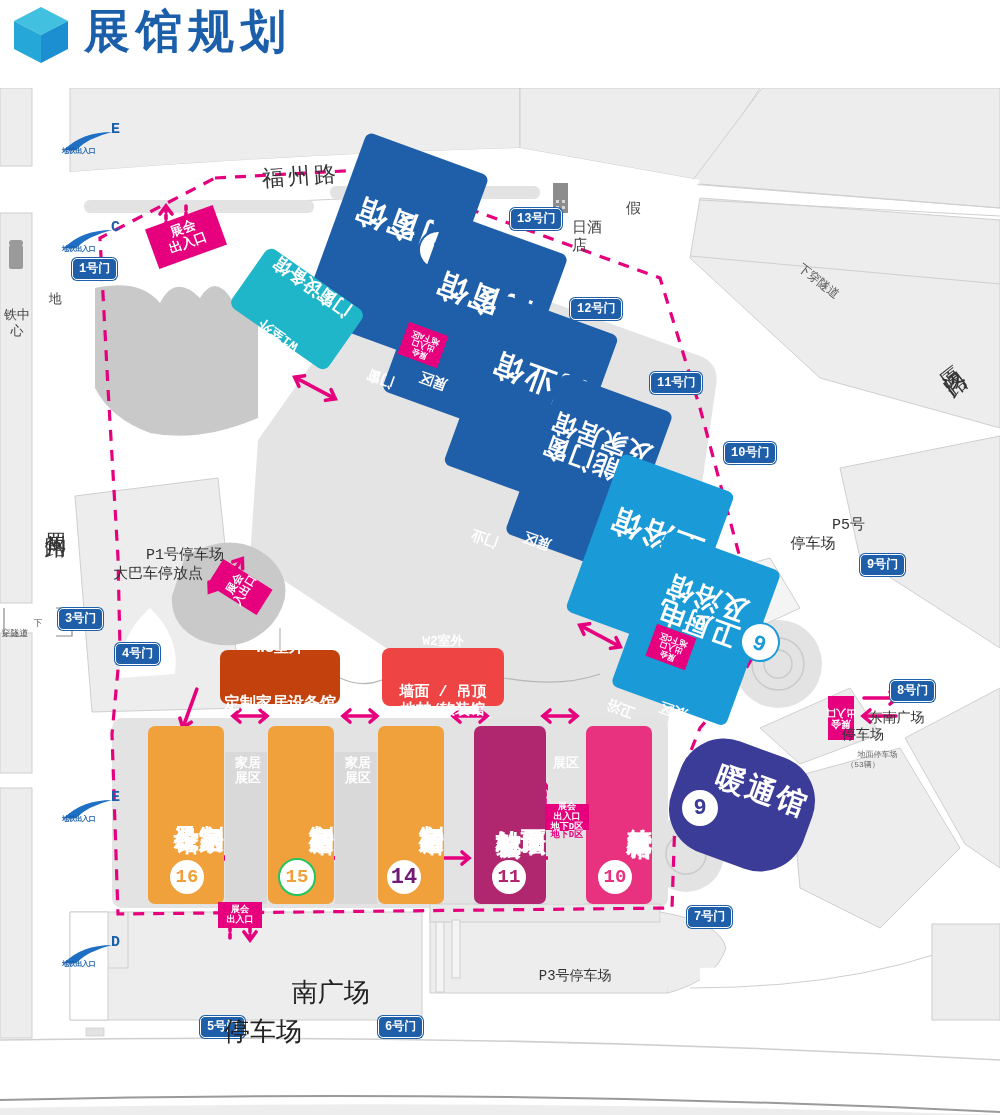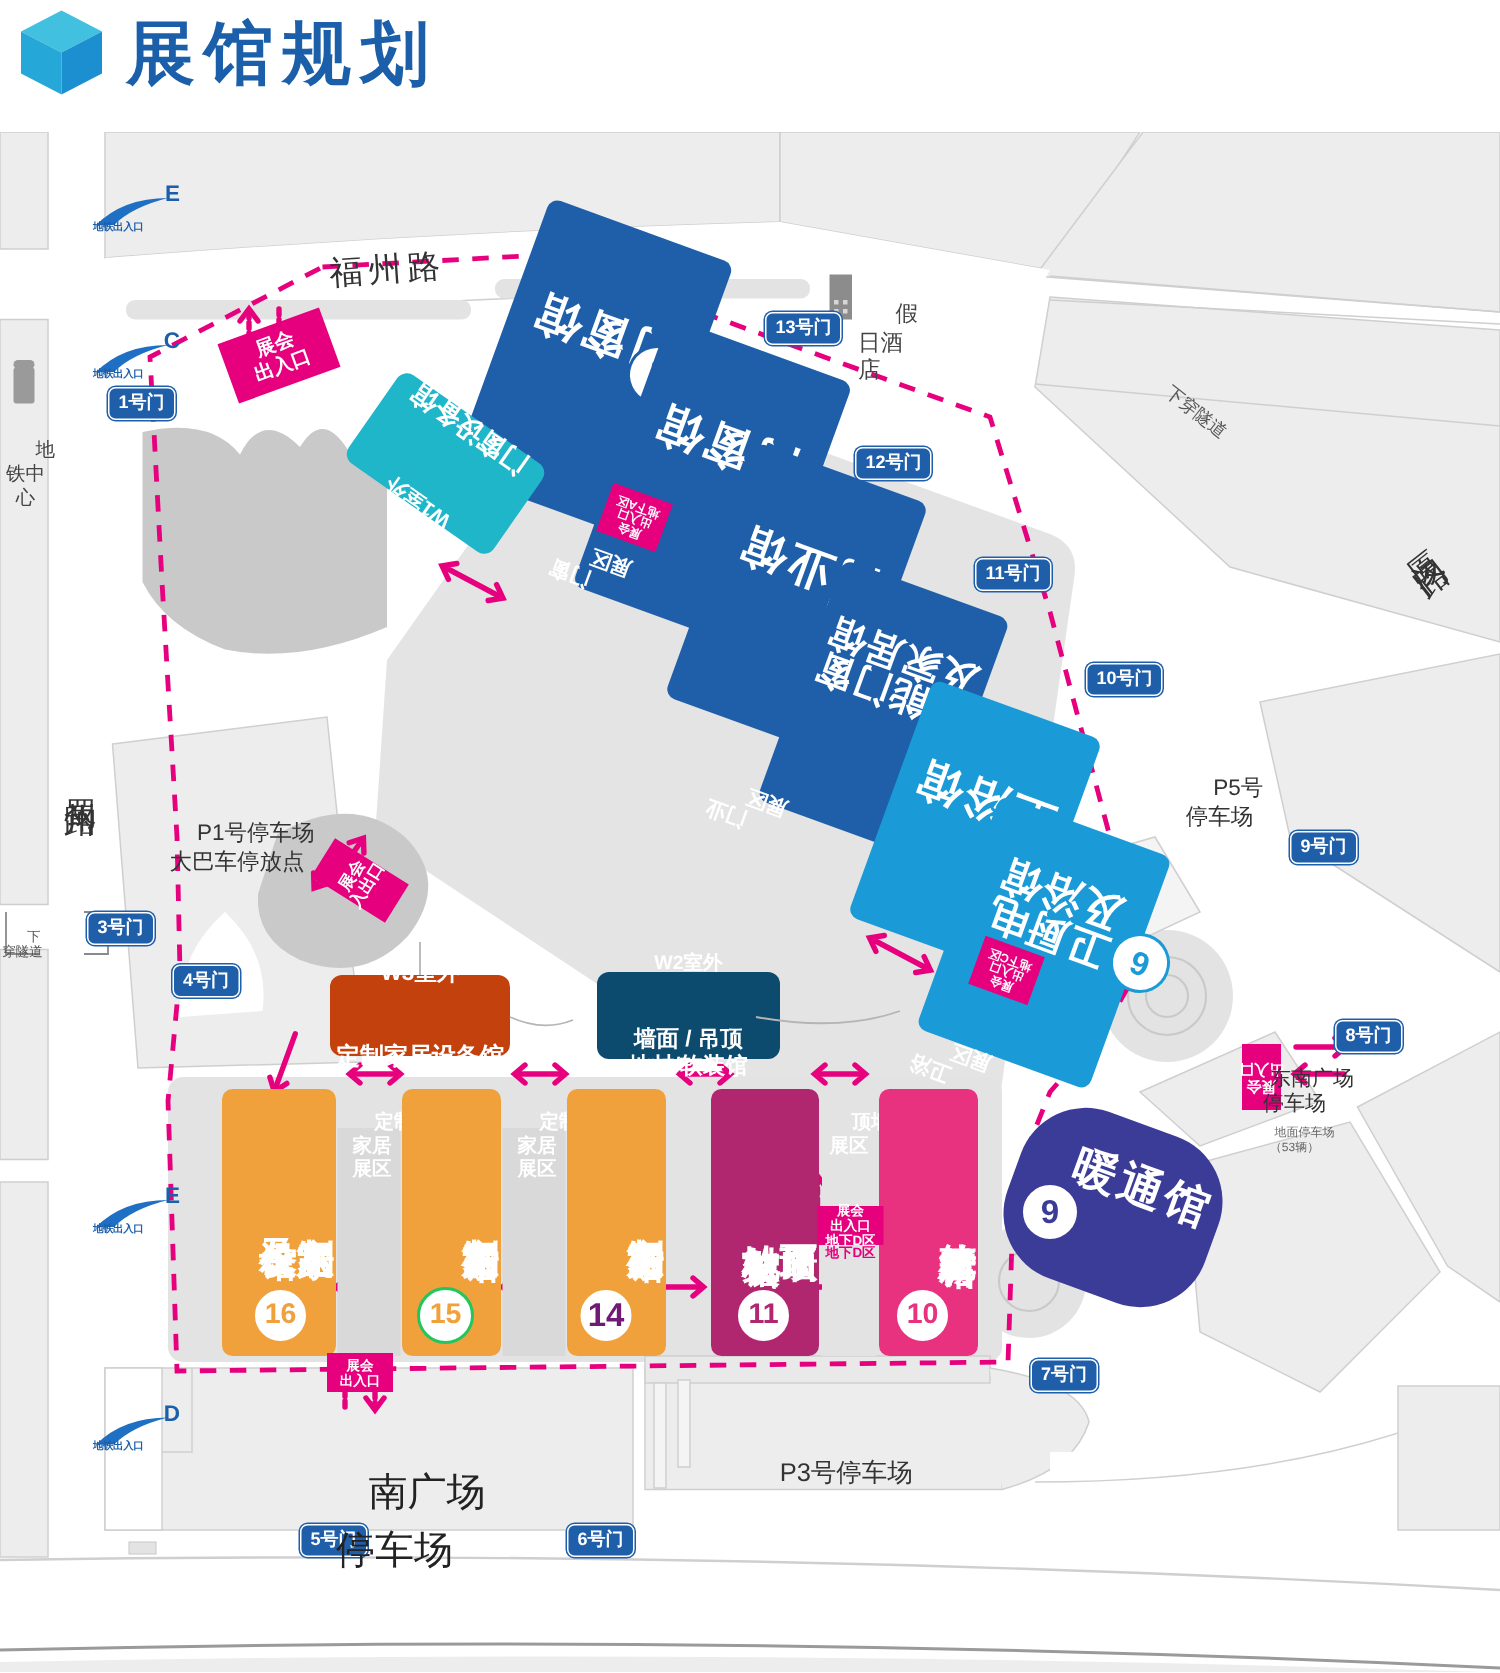--- a/index.html
+++ b/index.html
@@ -1,17 +1,17 @@
 <!DOCTYPE html>
 <html><head>
 <meta charset="utf-8">
 <style>
   html,body{margin:0;padding:0;background:#ffffff;}
   body{font-family:"Liberation Sans","DejaVu Sans",sans-serif;}
-  #root{position:relative;width:1000px;height:1115px;overflow:hidden;background:#fff;}
+  #root{position:relative;width:1000px;height:1115px;overflow:hidden;background:#fff;font-family:Liberation Mono, monospace;}
 
   
   #header{position:absolute;left:0;top:0;width:1000px;height:88px;background:#fff;}
   #logo{position:absolute;left:10px;top:4px;width:62px;height:62px;}
   #title{position:absolute;left:84px;top:6px;font-size:46px;font-weight:bold;color:#1b5faa;letter-spacing:6px;line-height:58px;}
 
   
   #map{position:absolute;left:0;top:88px;width:1000px;height:1027px;background:#ffffff;overflow:hidden;}
   .sv{position:absolute;left:0;top:0;width:1000px;height:1027px;}
 
@@ -430,21 +430,21 @@
       </div>
     </div>
 
     <div class="chip" style="left:220px;top:562px;width:120px;height:54px;background:#c2410c;font-size:15px;">
       <div>
         <div style="font-size:15px;">W3室外</div>
         <div style="font-size:16px;">定制家居设备馆</div>
       </div>
     </div>
 
-    <div class="chip" style="left:382px;top:560px;width:122px;height:58px;background:#0c4a6e;font-size:14px;margin-left:16px;">
+    <div class="chip" style="left:382px;top:560px;width:122px;height:58px;background:#ef4444;font-size:14px;">
       <div>
         <div style="font-size:13px;">W2室外</div>
         <div style="font-size:15px;text-align:center;">墙面 / 吊顶
 地材/软装馆</div>
       </div>
     </div>
 
     <svg class="sv" viewBox="0 0 1000 1027">
       <path d="M280 562 L280 540" stroke="#b5b5b5" stroke-width="1.2" fill="none"></path>
       <path d="M340 590 Q362 600 382 592" stroke="#b5b5b5" stroke-width="1.2" fill="none"></path>
@@ -571,21 +571,21 @@
       <span style="white-space:normal;">地铁中心</span></div>
 
     <div class="mtxt" style="left:78px;top:440px;width:160px;font-size:15px;color:#333;">
       <span>P1号停车场
 大巴车停放点</span></div>
 
     <div class="mtxt" style="left:778px;top:410px;width:70px;font-size:15px;color:#333;">
       <span>P5号
 停车场</span></div>
 
-    <div class="mtxt" style="left:470px;top:862px;width:160px;font-size:17px;color:#333;">
+    <div class="mtxt" style="left:470px;top:862px;width:160px;font-size:14px;color:#333;">
       <span>P3号停车场</span></div>
 
     <div class="mtxt" style="left:198px;top:848px;width:130px;font-size:26px;color:#222;line-height:1.5;">
       <span>南广场
 停车场</span></div>
 
     <div class="mtxt" style="left:818px;top:604px;width:90px;font-size:14px;color:#333;">
       <span>东南广场
 停车场</span></div>
 

